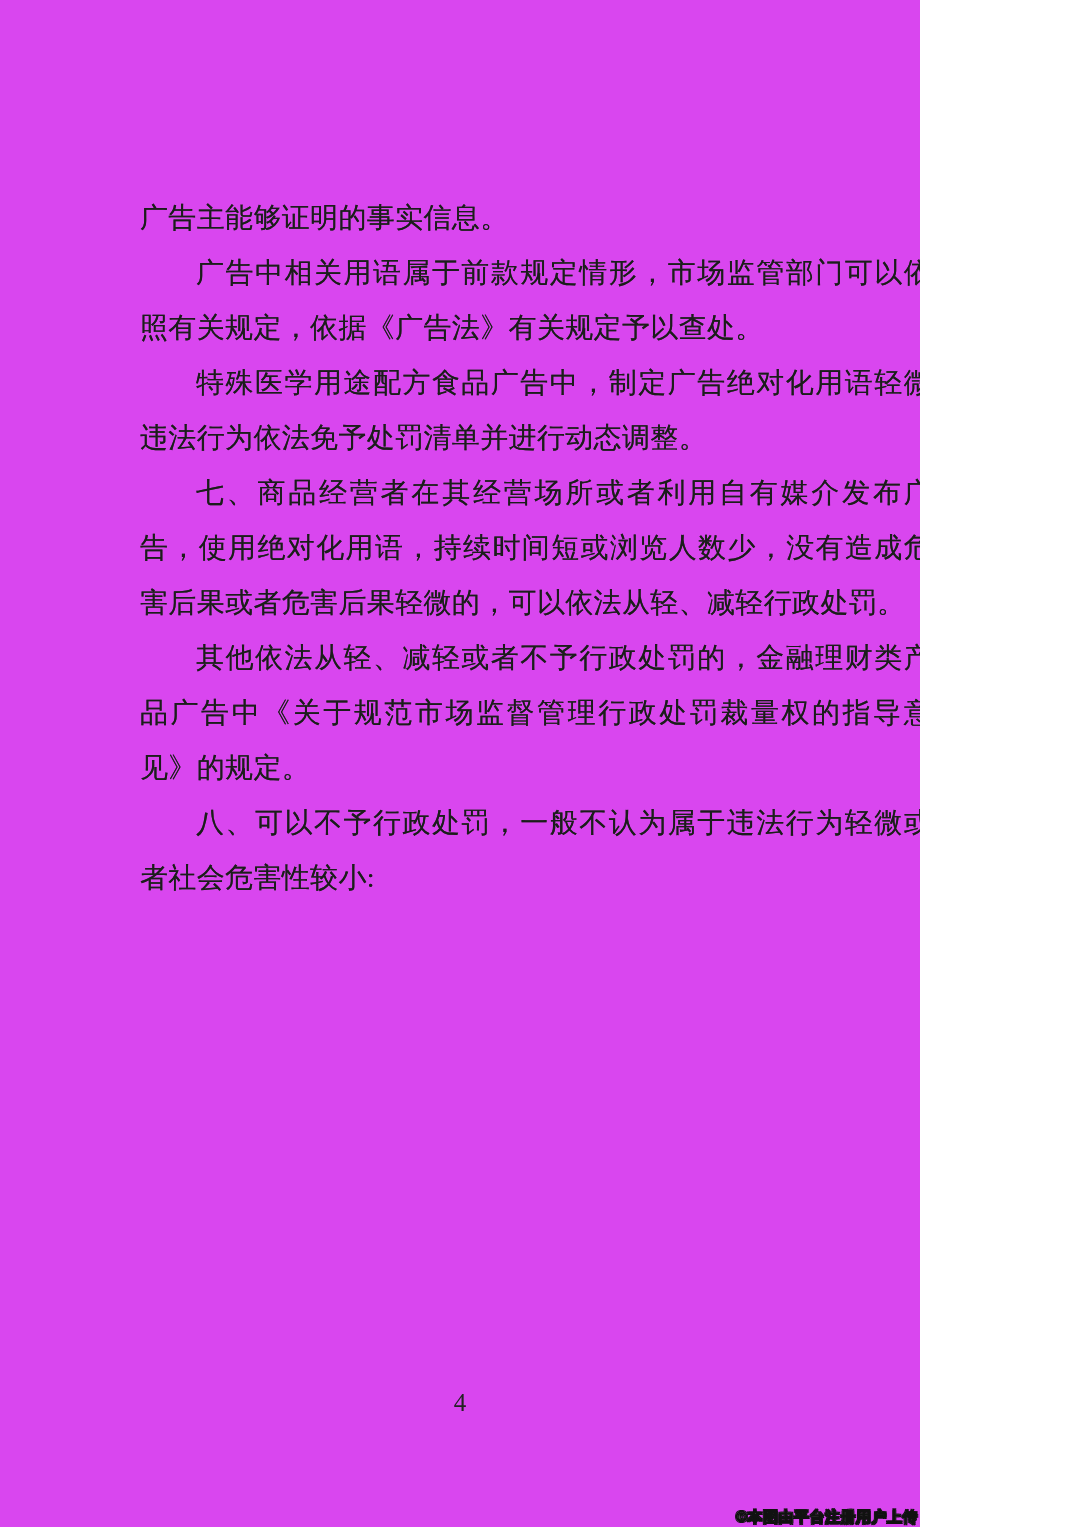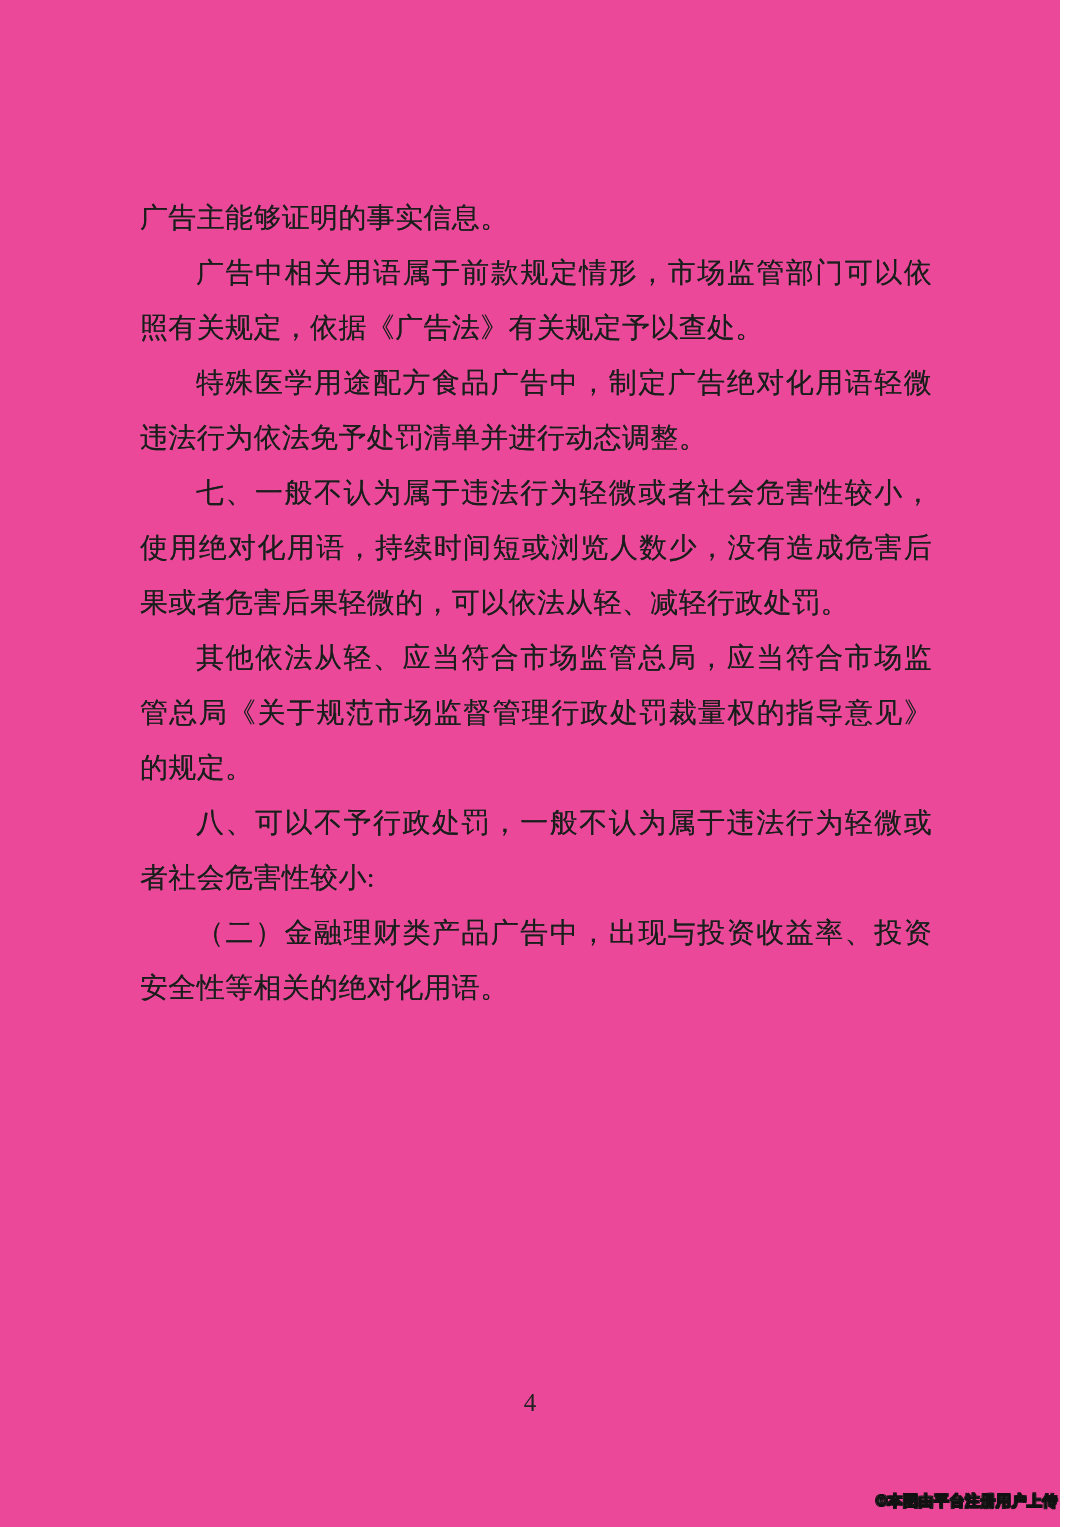--- a/index.html
+++ b/index.html
@@ -2,23 +2,23 @@
 <html><head>
 <meta charset="utf-8">
 <style>
   html, body {
     margin: 0;
     padding: 0;
     background: #ffffff;
   }
   .page {
     position: relative;
-    width: 1060px;
+    width: 920px;
     height: 1527px;
-    background: #ec4899;
+    background: #d946ef;
     overflow: hidden;
     font-family: "Liberation Serif", "DejaVu Serif", serif;
     color: #1c1c1c;
   }
   .content {
     position: absolute;
     left: 140px;
     top: 190px;
     width: 792px;
   }
@@ -46,21 +46,21 @@
     width: 100%;
     text-align: center;
     font-size: 25px;
     line-height: 30px;
     color: #222222;
     font-family: "Liberation Serif", "DejaVu Serif", serif;
   }
   .watermark {
     position: absolute;
     right: 2px;
-    bottom: 16px;
+    bottom: 0;
     font-family: "Liberation Sans", "DejaVu Sans", sans-serif;
     font-weight: bold;
     font-size: 15px;
     line-height: 20px;
     color: #ffffff;
     -webkit-text-stroke: 1.1px #111111;
     text-shadow:
       -1px -1px 0 #111111,
        1px -1px 0 #111111,
       -1px  1px 0 #111111,
@@ -71,23 +71,22 @@
 </style>
 </head>
 <body>
 
 <div class="page">
 
   <main class="content">
     <p class="para no-indent">广告主能够证明的事实信息。</p>
     <p class="para">广告中相关用语属于前款规定情形，市场监管部门可以依照有关规定，依据《广告法》有关规定予以查处。</p>
     <p class="para">特殊医学用途配方食品广告中，制定广告绝对化用语轻微违法行为依法免予处罚清单并进行动态调整。</p>
-    <p class="para">七、一般不认为属于违法行为轻微或者社会危害性较小，使用绝对化用语，持续时间短或浏览人数少，没有造成危害后果或者危害后果轻微的，可以依法从轻、减轻行政处罚。</p>
-    <p class="para">其他依法从轻、应当符合市场监管总局，应当符合市场监管总局《关于规范市场监督管理行政处罚裁量权的指导意见》的规定。</p>
+    <p class="para">七、商品经营者在其经营场所或者利用自有媒介发布广告，使用绝对化用语，持续时间短或浏览人数少，没有造成危害后果或者危害后果轻微的，可以依法从轻、减轻行政处罚。</p>
+    <p class="para">其他依法从轻、减轻或者不予行政处罚的，金融理财类产品广告中《关于规范市场监督管理行政处罚裁量权的指导意见》的规定。</p>
     <p class="para">八、可以不予行政处罚，一般不认为属于违法行为轻微或者社会危害性较小:</p>
-    <p class="para">（二）金融理财类产品广告中，出现与投资收益率、投资安全性等相关的绝对化用语。</p>
   </main>
 
   <div class="page-number">4</div>
 
   <div class="watermark">©本图由平台注册用户上传</div>
 
 </div>
 
 </body></html>

